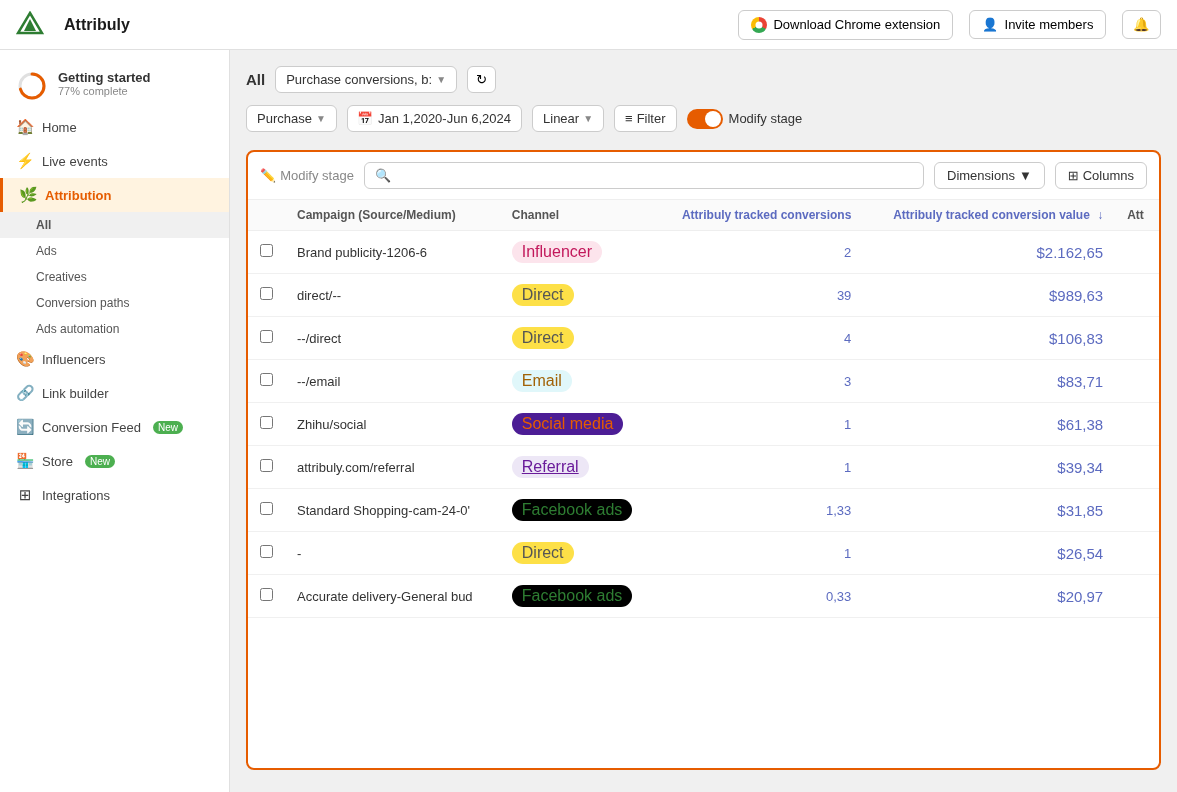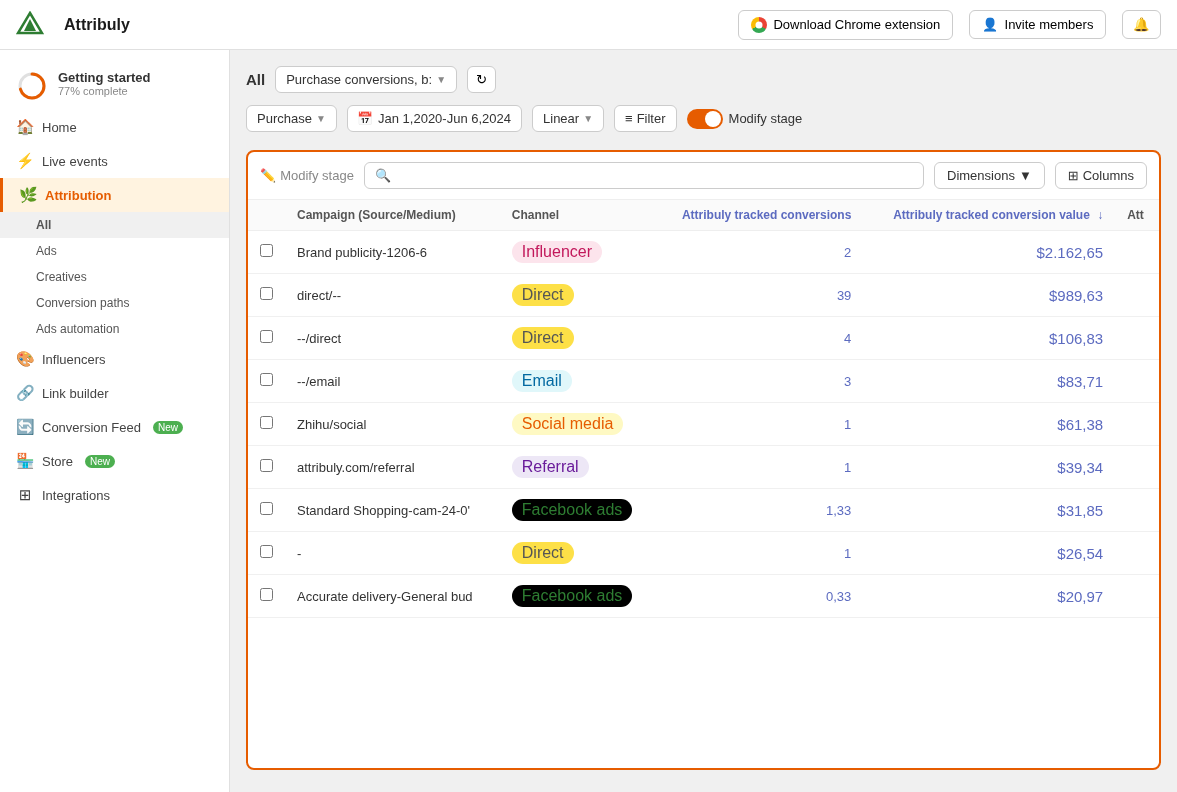--- a/index.html
+++ b/index.html
@@ -87,23 +87,23 @@
 
     .checkbox-cell { width: 30px; }
     input[type=checkbox] { cursor: pointer; }
 
     .channel-badge {
       display: inline-block; padding: 2px 10px; border-radius: 12px;
       font-size: 16px; font-weight: 500;
     }
     .badge-influencer { background: #fce4ec; color: #c2185b; }
     .badge-direct { background: #fde047; color: #555; }
-    .badge-email { background: #e0f7fa; color: #0369a1; }
-    .badge-social { background: #fef9c3; color: #e65c00; }
-    .badge-referral { background: #ede7f6; color: #6a1b9a; }
+    .badge-email { background: #e0f7fa; color: #a16207; }
+    .badge-social { background: #4c1d95; color: #e65c00; }
+    .badge-referral { background: #ede7f6; color: #6a1b9a; text-decoration: underline; }
     .badge-facebook { background: #000000; color: #2e7d32; }
 
     .conv-num { color: #5c6bc0; font-size: 13px; }
     .conv-val { color: #5c6bc0; font-size: 15px; text-align: right; }
 
     .sort-icon { color: #5c6bc0; margin-left: 4px; }
 
     
     .logo-svg { display: flex; align-items: center; }
   </style>

